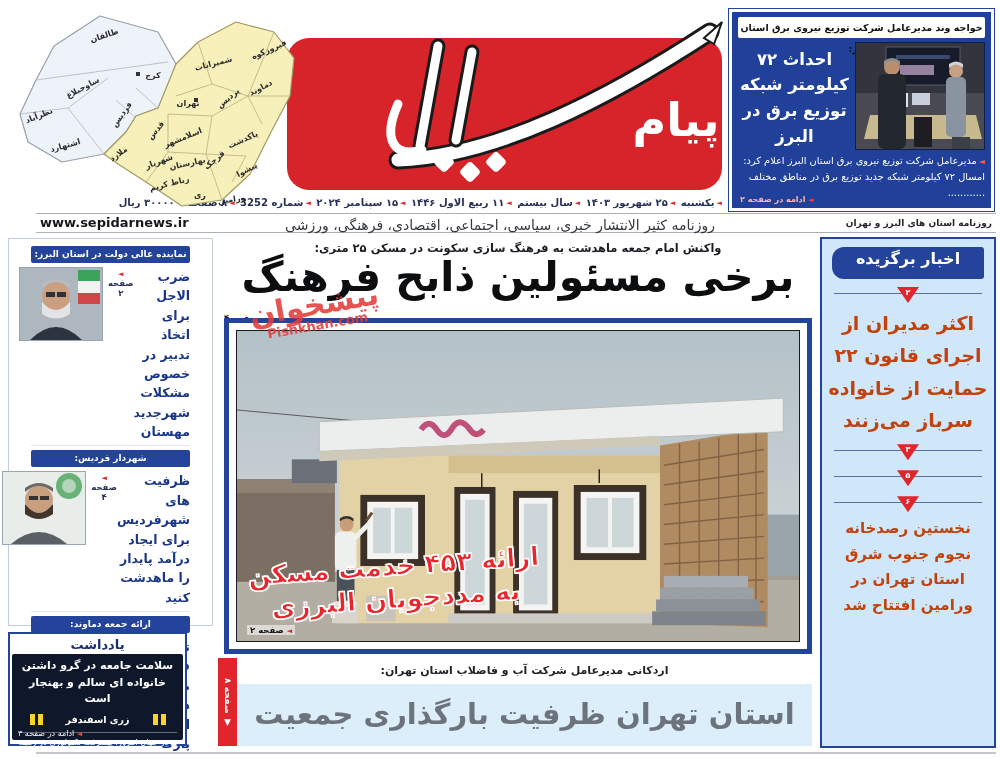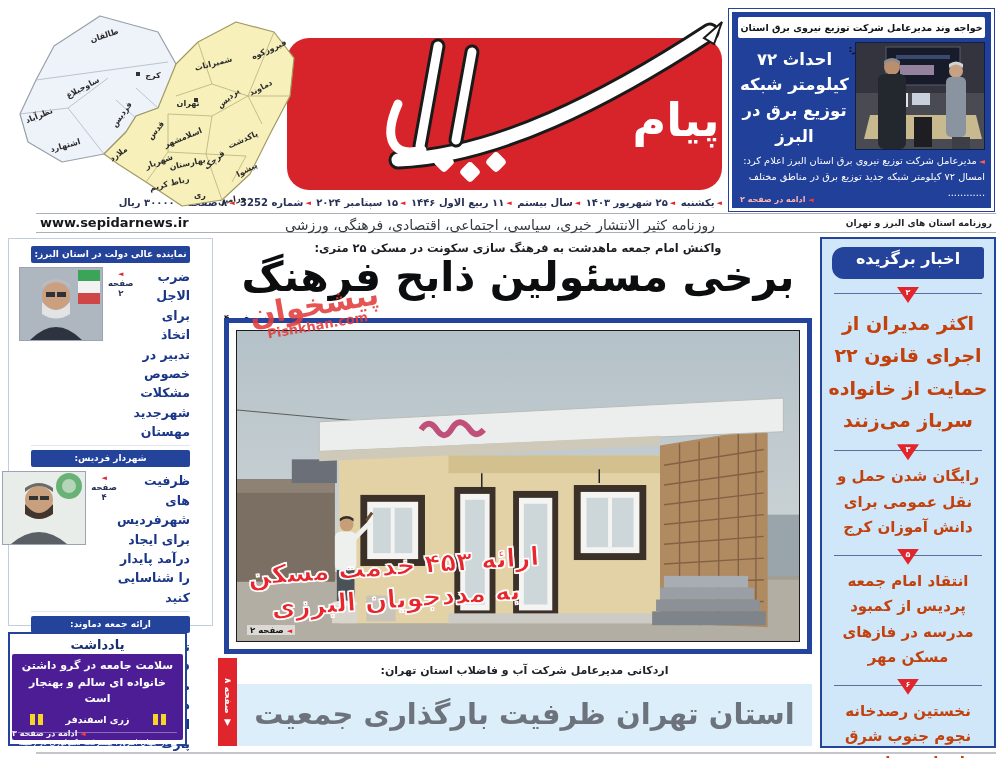--- a/index.html
+++ b/index.html
@@ -41,29 +41,29 @@
   .litem-row{display:flex;gap:5px;}
   .litem-text{flex:1;display:flex;flex-direction:row;justify-content:center;}
   .litem-title{font-size:12.5px;font-weight:bold;color:#1a3688;line-height:1.55;text-align:right;}
   .litem-photo{width:82px;height:72px;flex:0 0 auto;border:1px solid #9aa4b5;}
   .pageref{font-size:8.5px;font-weight:bold;color:#273055;text-align:center;margin-top:1px;}
   .pageref .arr{color:#e0262c;font-size:7px;}
   
   .note{position:absolute;left:8px;top:632px;width:179px;height:114px;border:2px solid #24439a;
         background:#fff;box-sizing:border-box;padding:2px;}
   .note-head{font-size:13px;font-weight:900;color:#1a2f6e;text-align:center;height:18px;line-height:17px;}
-  .note-in{position:relative;background:#4c1d95;height:calc(100% - 20px);box-sizing:border-box;
+  .note-in{position:relative;background:#0f172a;height:calc(100% - 20px);box-sizing:border-box;
            padding:4px 6px 14px;color:#fff;border-radius:2px;}
   .note-title{font-size:11px;font-weight:bold;text-align:center;line-height:1.5;}
   .note-author-row{display:flex;justify-content:space-between;align-items:center;padding:0 10px;margin-top:2px;}
   .qmark{display:inline-block;width:5px;height:11px;background:#f6d428;margin:0 1.5px;}
   .note-author{font-size:9.5px;font-weight:bold;}
   .note-body{font-size:8.4px;line-height:1.6;text-align:right;margin-top:3px;border-top:1px solid rgba(255,255,255,.35);padding-top:3px;}
   .note-body .sq{font-size:7px;margin-left:2px;}
-  .note-more{position:absolute;left:0;bottom:2px;font-size:8px;font-weight:bold;color:#f3f4f8;}
+  .note-more{position:absolute;left:6px;bottom:2px;font-size:8px;font-weight:normal;color:#f3f4f8;}
   .note-more .arr{color:#ff3b30;font-size:7px;}
   
   .right-col{position:absolute;left:820px;top:237px;width:176px;height:511px;background:#cfe7f8;
              border:2px solid #24439a;box-sizing:border-box;}
   .rc-head{background:#24439a;color:#fff;font-size:16px;font-weight:bold;text-align:center;height:32px;
            line-height:24px;margin:8px 10px 0;border-radius:12px 3px 3px 12px;}
   .rsep{position:relative;height:20px;margin:6px 12px 2px;}
   .rsep::before{content:"";position:absolute;top:8px;left:0;right:0;height:1px;background:#5b6f9e;}
   .rtri{position:absolute;top:2px;left:50%;transform:translateX(-50%);width:22px;height:16px;
         background:#e0262c;clip-path:polygon(0 0,100% 0,50% 100%);color:#fff;font-size:8px;
@@ -226,21 +226,21 @@
           <rect x="37" y="24" width="9" height="5" fill="#2e3138"></rect>
           <path d="M10,72 q26,-26 52,0 z" fill="#2d3440"></path>
         </svg>
       </div>
     </div>
 
     <div class="litem">
       <div class="litem-label">شهردار فردیس:</div>
       <div class="litem-row">
         <div class="litem-text">
-          <div class="litem-title">ظرفیت های شهرفردیس برای ایجاد درآمد پایدار را شناسایی کنید</div>
+          <div class="litem-title">ظرفیت های شهرفردیس برای ایجاد درآمد پایدار را ماهدشت کنید</div>
           <div class="pageref"><span class="arr">◄</span> <span>صفحه ۴</span></div>
         </div>
         <svg class="litem-photo" viewBox="0 0 82 72" preserveAspectRatio="none">
           <rect width="82" height="72" fill="#e8ede9"></rect>
           <circle cx="66" cy="14" r="13" fill="#3f9e4e" opacity="0.75"></circle>
           <circle cx="66" cy="14" r="7" fill="#e8ede9" opacity="0.6"></circle>
           <circle cx="36" cy="28" r="14" fill="#c9a07e"></circle>
           <path d="M22,32 q14,18 28,0 l0,10 q-14,10 -28,0 z" fill="#41352c"></path>
           <path d="M22,20 q14,-12 28,0 l0,-4 q-14,-10 -28,0 z" fill="#6e6a66"></path>
           <rect x="26" y="24" width="9" height="4" fill="#333"></rect>
@@ -311,25 +311,23 @@
 
   <div class="right-col">
     <div class="rc-head">اخبار برگزیده</div>
     <div class="rsep">
         <span class="rtri"><span>۲</span></span>
       </div>
     <div class="ritem big">اکثر مدیران از اجرای قانون ۲۲ حمایت از خانواده سرباز می‌زنند</div>
     <div class="rsep">
         <span class="rtri"><span>۳</span></span>
       </div>
-    <div class="ritem small">رایگان شدن حمل و نقل عمومی برای دانش آموزان کرج</div>
     <div class="rsep">
         <span class="rtri"><span>۵</span></span>
       </div>
-    <div class="ritem small">انتقاد امام جمعه پردیس از کمبود مدرسه در فازهای مسکن مهر</div>
     <div class="rsep">
         <span class="rtri"><span>۶</span></span>
       </div>
     <div class="ritem small">نخستین رصدخانه نجوم جنوب شرق استان تهران در ورامین افتتاح شد</div>
   </div>
 
   <div class="main-kicker">واکنش امام جمعه ماهدشت به فرهنگ سازی سکونت در مسکن ۲۵ متری:</div>
   <div class="main-headline">برخی مسئولین ذابح فرهنگ هستند</div>
   <div class="main-pageref"><span class="arr">◄</span> <span>صفحه ۴</span></div>
 

